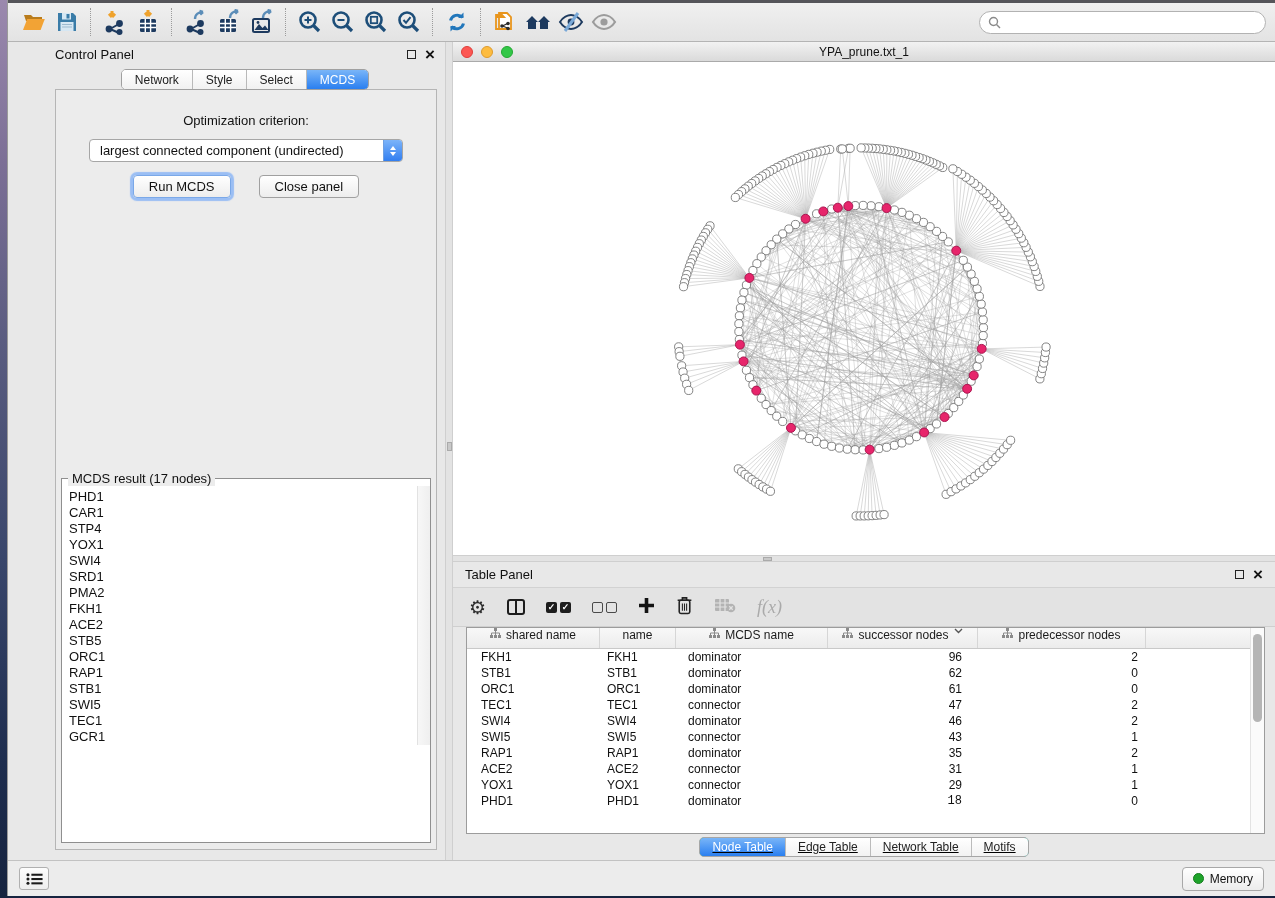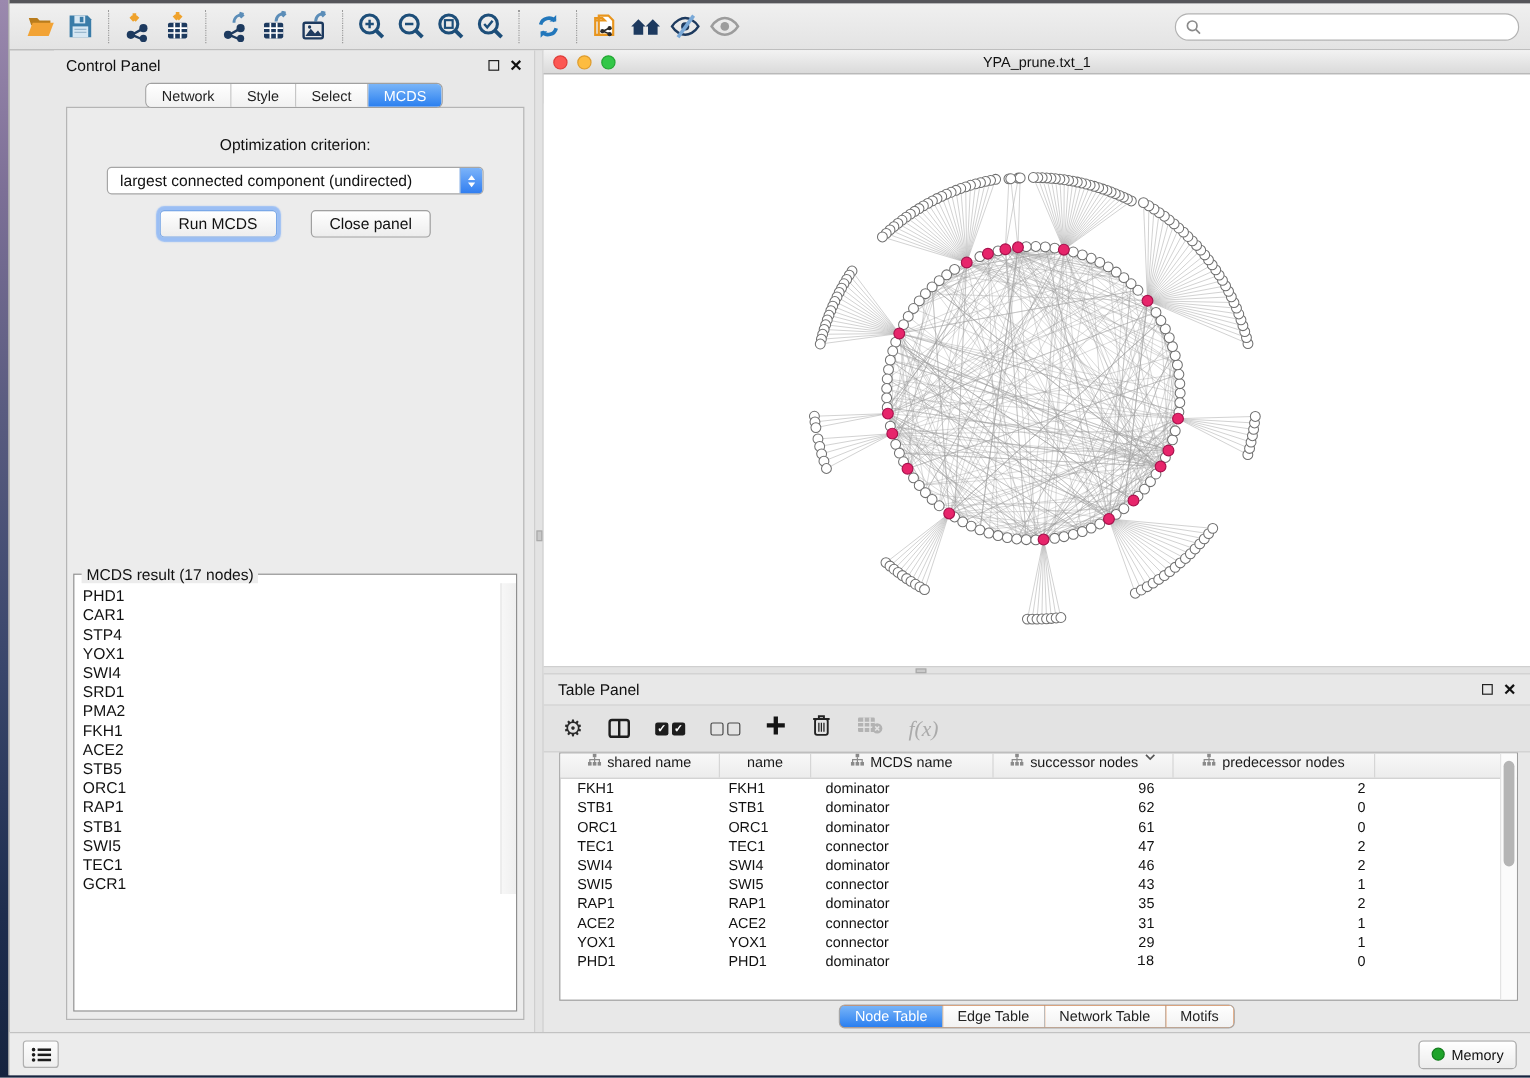--- a/index.html
+++ b/index.html
@@ -92,21 +92,21 @@
   .hcell { flex:none; display:flex; align-items:flex-start; justify-content:center; gap:5px;
     border-right:1px solid #d6d6d6; font-size:12px; color:#1a1a1a; }
   .hfill { flex:1; }
   .tbody { flex:1; position:relative; overflow:hidden; }
   .trow { height:16px; display:flex; align-items:center; font-size:12px; color:#111; }
   .tcell { flex:none; white-space:nowrap; overflow:hidden; }
   .vscroll { position:absolute; right:0; top:0; bottom:0; width:14px; border-left:1px solid #e3e3e3;
     background:#fbfbfb; }
   .vthumb { position:absolute; right:2px; top:6px; width:9px; height:88px; border-radius:5px; background:#b5b5b5; }
   .btabs-row { height:26px; flex:none; display:flex; align-items:center; justify-content:center; }
-  .btabs { display:flex; border:1px solid #a6a6a6; border-radius:5px; overflow:hidden; background:#f97316; height:20px; }
+  .btabs { display:flex; border:1px solid #a6a6a6; border-radius:5px; overflow:hidden; background:#14b8a6; height:20px;text-decoration:underline; }
   .btab { padding:0 12px; font-size:12px; display:flex; align-items:center; color:#222;
     background:linear-gradient(#fff,#f2f2f2); border-right:1px solid #bbb; }
   .btab:last-child { border-right:none; }
   .btab.sel { background:linear-gradient(#79b5f8,#2a7ff0); color:#fff; }
 
   
   .statusbar { height:36px; flex:none; border-top:1px solid #c2c2c2; background:#ececec;
     display:flex; align-items:center; padding:0 11px; }
   .listbtn { width:30px; height:23px; border:1px solid #b0b0b0; border-radius:3px;
     background:linear-gradient(#fdfdfd,#eee); display:flex; align-items:center; justify-content:center; }

